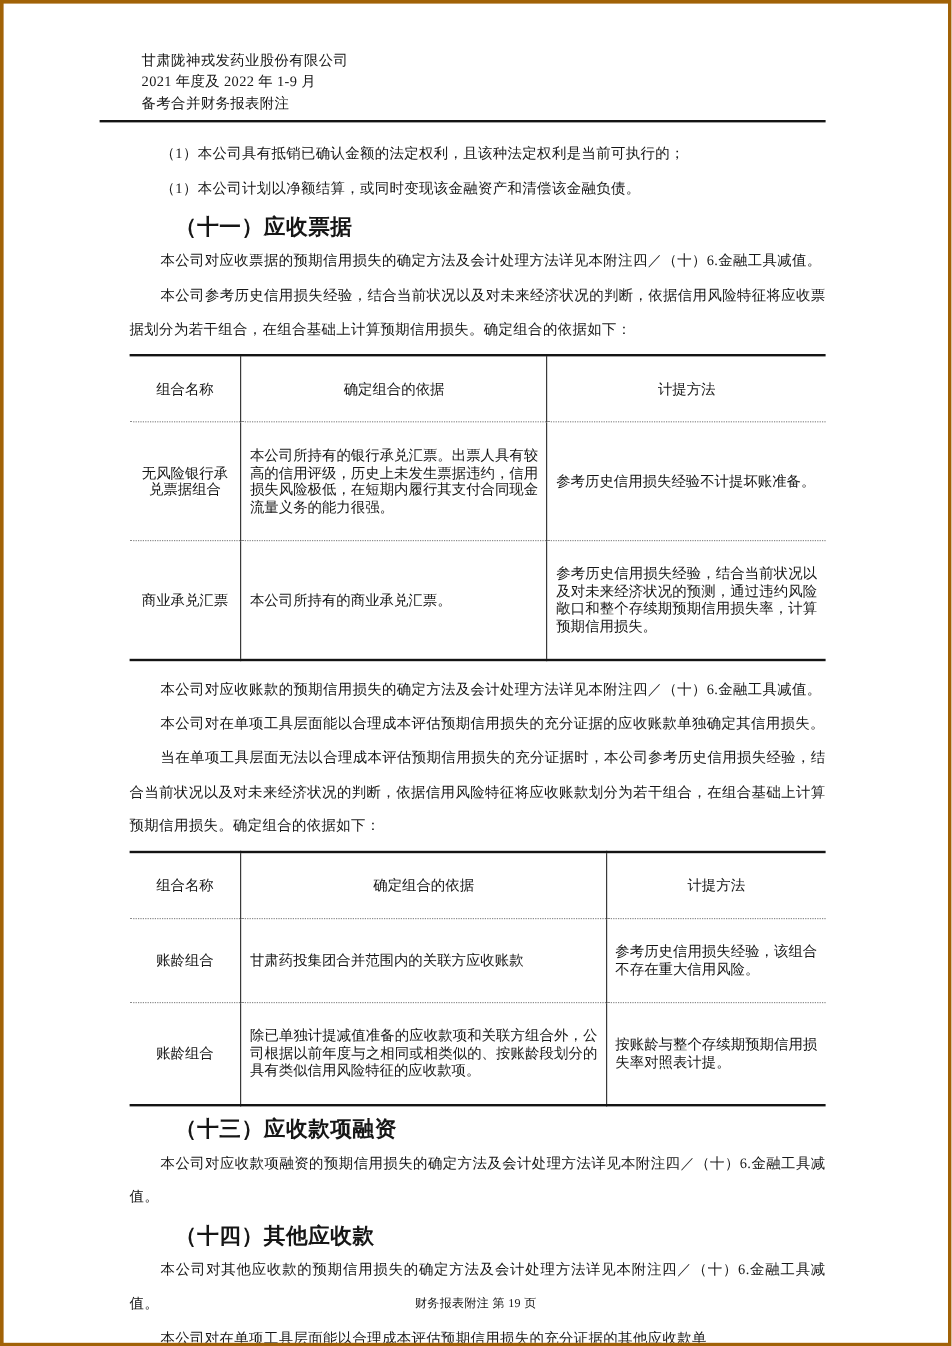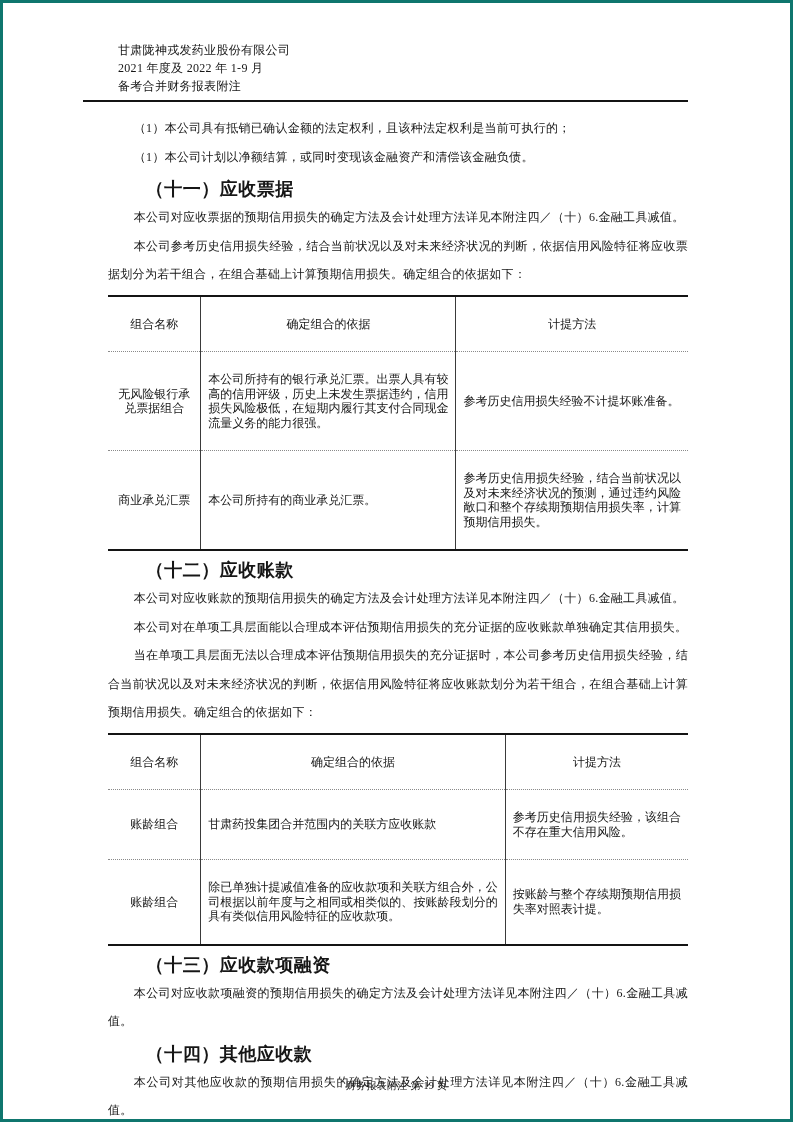--- a/index.html
+++ b/index.html
@@ -1,18 +1,18 @@
 <!DOCTYPE html>
 <html><head>
 <meta charset="utf-8">
 <style>
   html, body { margin:0; padding:0; background:#e9e9e9; }
   .page {
     width:793px; height:1122px; margin:0 auto; position:relative;
-    background:#ffffff; box-sizing:border-box; border:3px solid #0f766e;
+    background:#ffffff; box-sizing:border-box; border:3px solid #a16207;
     overflow:hidden; color:#161616;
     font-family:"Liberation Serif", serif;
   }
   .content { padding:38px 102px 0 105px; }
 
   .doc-header { margin-left:10px; font-size:12px; line-height:18px; letter-spacing:0.3px; }
 
   .header-rule {
     border:none; border-top:2px solid #141414; height:0;
     margin:5px 0 12px -25px;
@@ -93,21 +93,20 @@
           <td class="col-method">参考历史信用损失经验不计提坏账准备。</td>
         </tr>
         <tr>
           <td class="col-name">商业承兑汇票</td>
           <td class="col-basis">本公司所持有的商业承兑汇票。</td>
           <td class="col-method">参考历史信用损失经验，结合当前状况以及对未来经济状况的预测，通过违约风险敞口和整个存续期预期信用损失率，计算预期信用损失。</td>
         </tr>
       </tbody>
     </table>
 
-    <h3 class="section-title">（十二）应收账款</h3>
     <p class="para">本公司对应收账款的预期信用损失的确定方法及会计处理方法详见本附注四／（十）6.金融工具减值。</p>
     <p class="para">本公司对在单项工具层面能以合理成本评估预期信用损失的充分证据的应收账款单独确定其信用损失。</p>
     <p class="para">当在单项工具层面无法以合理成本评估预期信用损失的充分证据时，本公司参考历史信用损失经验，结合当前状况以及对未来经济状况的判断，依据信用风险特征将应收账款划分为若干组合，在组合基础上计算预期信用损失。确定组合的依据如下：</p>
 
     <table class="note-table t2">
       <colgroup>
           <col class="c1">
           <col class="c2">
           <col class="c3">
         </colgroup>

